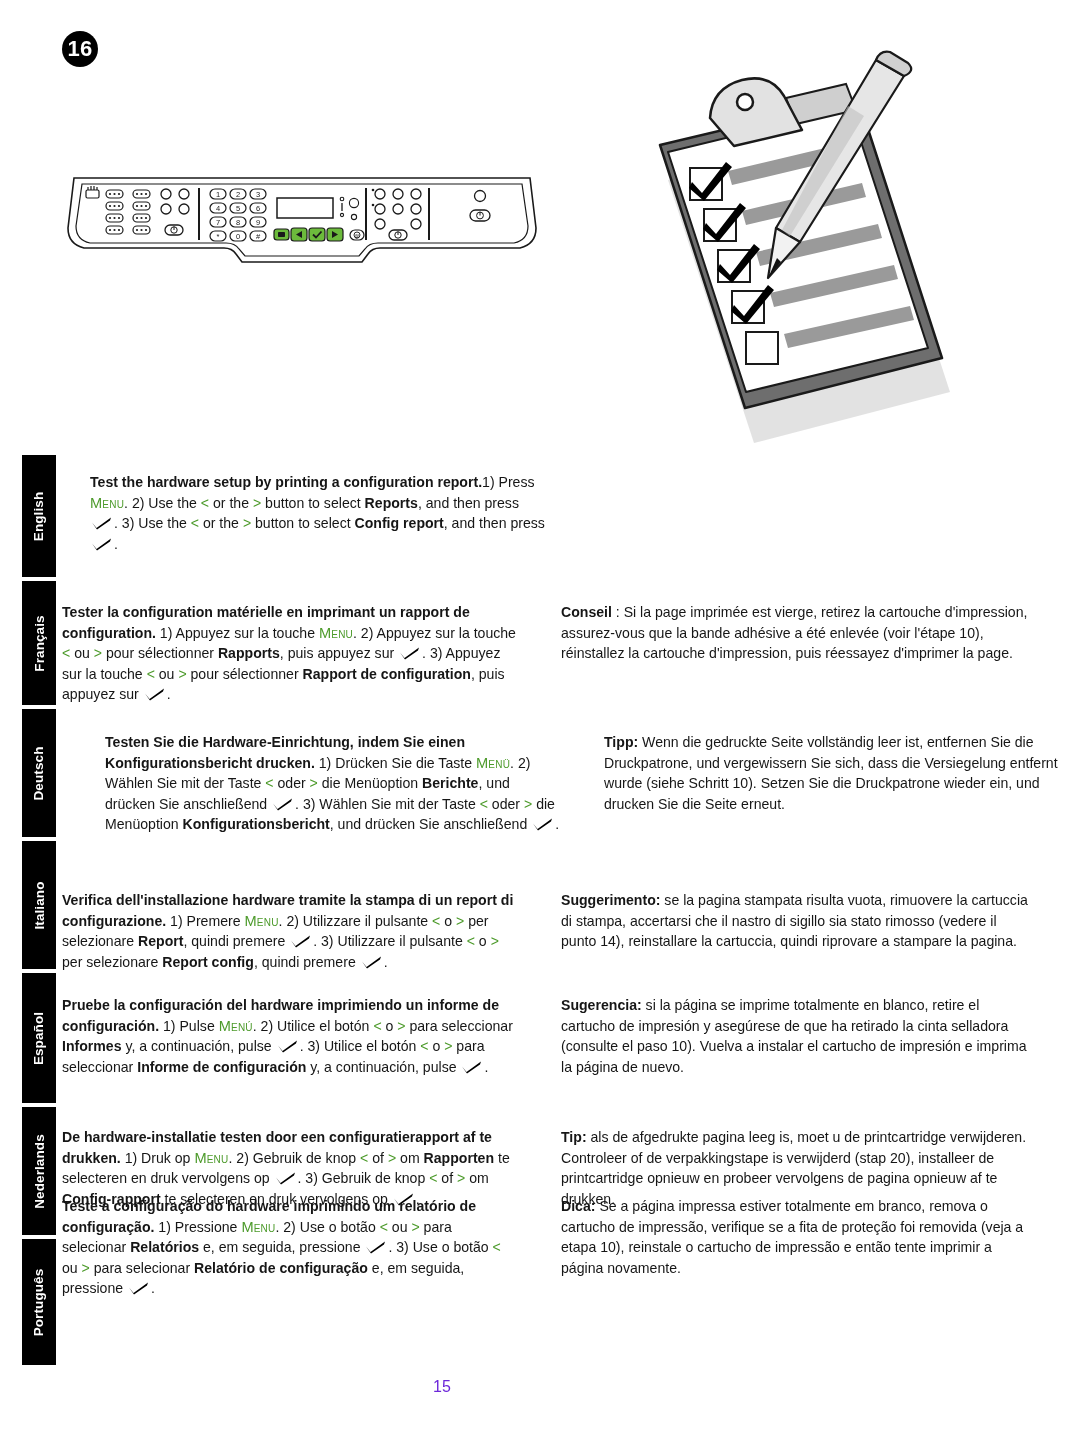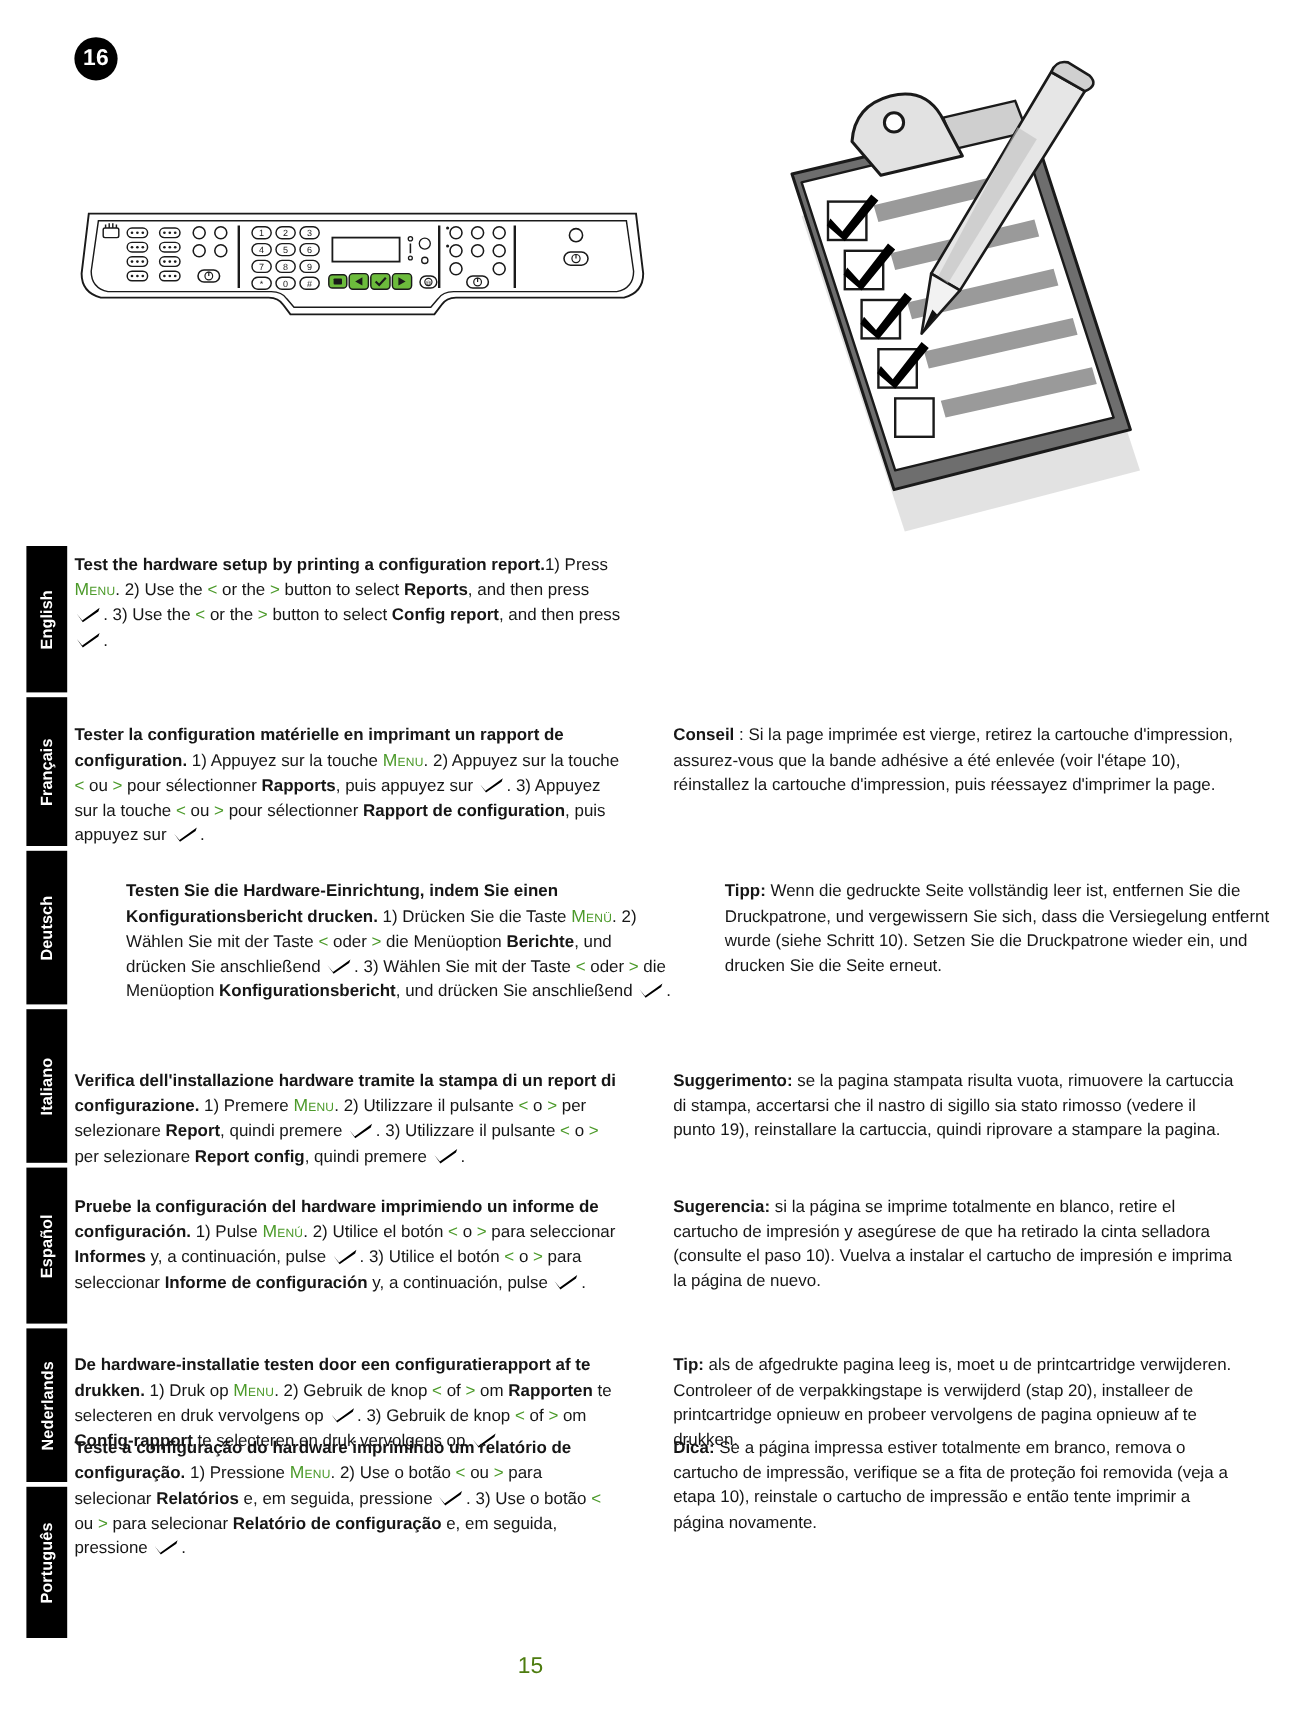--- a/index.html
+++ b/index.html
@@ -16,21 +16,21 @@
   }
 
   
   .step-badge {
     position: absolute;
     left: 62px; top: 31px;
     width: 36px; height: 36px;
     border-radius: 50%;
     background: #000;
     color: #fff;
-    font-size: 19px;
+    font-size: 22px;
     font-weight: bold;
     display: flex;
     align-items: center;
     justify-content: center;
     letter-spacing: 0.2px;
   }
 
   
   .illustration-area {
     position: absolute;
@@ -105,22 +105,22 @@
     vertical-align: -2px;
     margin: 0 1px;
   }
 
   
   .page-number {
     position: absolute;
     left: 0; top: 1378px;
     width: 884px;
     text-align: center;
-    font-size: 19px;
-    color: #4d7c0f;
+    font-size: 16px;
+    color: #6d28d9;
   }
 </style>
 </head>
 <body>
 
 <div class="step-badge">
   <span>16</span>
 </div>
 
 <div class="illustration-area">
@@ -347,21 +347,21 @@
     <span>Español</span>
   </div>
   <div class="lang-tab" style="top:652px;height:128px;">
     <span>Nederlands</span>
   </div>
   <div class="lang-tab" style="top:784px;height:126px;">
     <span>Português</span>
   </div>
 </div>
 
-<div class="lang-block" style="top:446px;">
+<div class="lang-block" style="top:458px;margin-left:28px;">
   <div class="cols">
     <div class="col-left">
       <p class="para"><b>Test the hardware setup by printing a configuration report.</b><span>1) Press </span><span class="sc">Menu</span><span>. 2) Use the </span><span class="arrow">&lt;</span><span> or the </span><span class="arrow">&gt;</span><span> button to select </span><b>Reports</b><span>, and then press </span><span class="chk"><svg viewBox="0 0 22 13" width="22" height="13">
               <path d="M1 5.5 L5.5 11 L20 0.5 L19 3.5 L6 12.5 Z" fill="#000"></path>
             </svg></span><span>. 3) Use the </span><span class="arrow">&lt;</span><span> or the </span><span class="arrow">&gt;</span><span> button to select </span><b>Config report</b><span>, and then press </span><span class="chk"><svg viewBox="0 0 22 13" width="22" height="13">
               <path d="M1 5.5 L5.5 11 L20 0.5 L19 3.5 L6 12.5 Z" fill="#000"></path>
             </svg></span><span>.</span></p>
     </div>
   </div>
 </div>
@@ -399,21 +399,21 @@
 <div class="lang-block" style="top:876px;">
   <div class="cols">
     <div class="col-left">
       <p class="para"><b>Verifica dell'installazione hardware tramite la stampa di un report di configurazione.</b><span>  1) Premere </span><span class="sc">Menu</span><span>. 2) Utilizzare il pulsante </span><span class="arrow">&lt;</span><span> o </span><span class="arrow">&gt;</span><span> per selezionare </span><b>Report</b><span>, quindi premere </span><span class="chk"><svg viewBox="0 0 22 13" width="22" height="13">
               <path d="M1 5.5 L5.5 11 L20 0.5 L19 3.5 L6 12.5 Z" fill="#000"></path>
             </svg></span><span>. 3) Utilizzare il pulsante </span><span class="arrow">&lt;</span><span> o </span><span class="arrow">&gt;</span><span> per selezionare </span><b>Report config</b><span>, quindi premere </span><span class="chk"><svg viewBox="0 0 22 13" width="22" height="13">
               <path d="M1 5.5 L5.5 11 L20 0.5 L19 3.5 L6 12.5 Z" fill="#000"></path>
             </svg></span><span>.</span></p>
     </div>
     <div class="col-right">
-      <p class="para"><b>Suggerimento:</b><span> se la pagina stampata risulta vuota, rimuovere la cartuccia di stampa, accertarsi che il nastro di sigillo sia stato rimosso (vedere il punto 19), reinstallare la cartuccia, quindi riprovare a stampare la pagina.</span></p>
+      <p class="para"><b>Suggerimento:</b><span> se la pagina stampata risulta vuota, rimuovere la cartuccia di stampa, accertarsi che il nastro di sigillo sia stato rimosso (vedere il punto 14), reinstallare la cartuccia, quindi riprovare a stampare la pagina.</span></p>
     </div>
   </div>
 </div>
 
 <div class="lang-block" style="top:981px;">
   <div class="cols">
     <div class="col-left">
       <p class="para"><b>Pruebe la configuración del hardware imprimiendo un informe de configuración.</b><span>  1) Pulse </span><span class="sc">Menú</span><span>. 2) Utilice el botón </span><span class="arrow">&lt;</span><span> o </span><span class="arrow">&gt;</span><span> para seleccionar </span><b>Informes</b><span> y, a continuación, pulse </span><span class="chk"><svg viewBox="0 0 22 13" width="22" height="13">
               <path d="M1 5.5 L5.5 11 L20 0.5 L19 3.5 L6 12.5 Z" fill="#000"></path>
             </svg></span><span>. 3) Utilice el botón </span><span class="arrow">&lt;</span><span> o </span><span class="arrow">&gt;</span><span> para seleccionar </span><b>Informe de configuración</b><span> y, a continuación, pulse </span><span class="chk"><svg viewBox="0 0 22 13" width="22" height="13">

